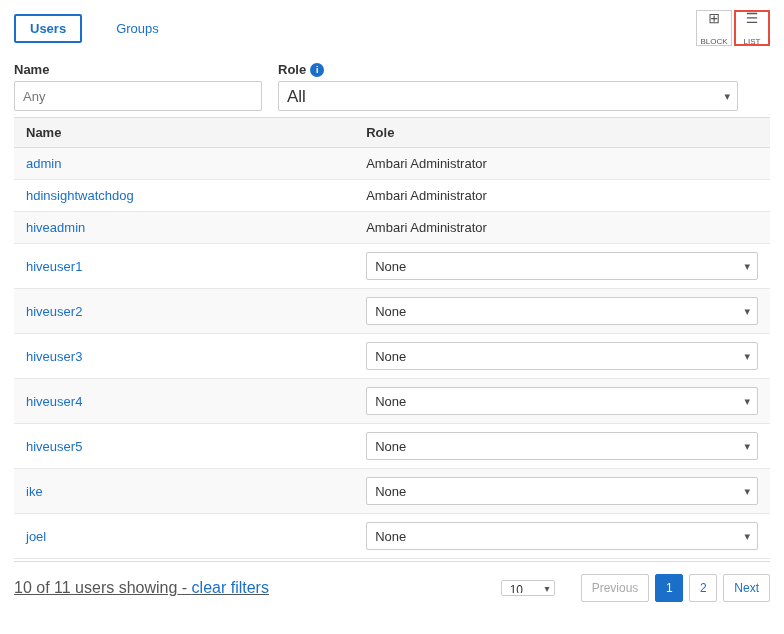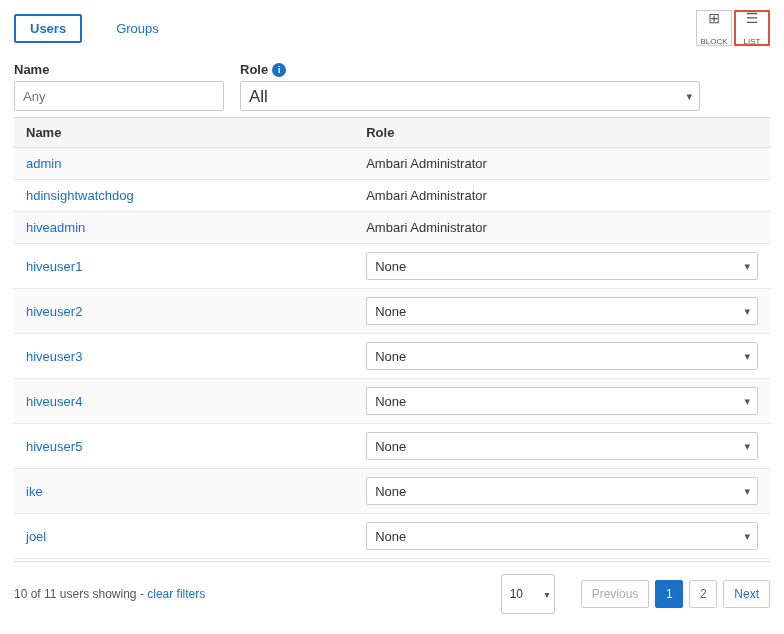--- a/index.html
+++ b/index.html
@@ -111,21 +111,21 @@
       width: 14px;
       height: 14px;
       border-radius: 50%;
       background: #1b6fc8;
       color: #fff;
       font-size: 9px;
       font-weight: bold;
       cursor: pointer;
     }
     .name-input {
-      width: 210px;
+      width: 248px;
       height: 30px;
       border: 1px solid #ccc;
       border-radius: 2px;
       padding: 4px 8px;
       font-size: 13px;
       color: #999;
     }
     .role-select-wrapper {
       position: relative;
       width: 460px;
@@ -227,41 +227,42 @@
     
     .footer-row {
       display: flex;
       align-items: center;
       justify-content: space-between;
       padding: 12px 0 0 0;
       border-top: 1px solid #ddd;
       margin-top: 2px;
     }
     .footer-info {
-      font-size: 12px;
-      color: #555;
+      font-size: 16px;
+      color: #555;
+      text-decoration: underline;
     }
     .clear-link {
       color: #1b6fc8;
       text-decoration: none;
       cursor: pointer;
     }
     .pagination-controls {
       display: flex;
       align-items: center;
       gap: 6px;
     }
     .per-page-select-wrapper {
       position: relative;
       display: inline-flex;
       align-items: center;
     }
     .per-page-select {
       width: 54px;
-      height: 40px;
+      height: 16px;
       border: 1px solid #ccc;
       border-radius: 2px;
       padding: 2px 20px 2px 8px;
       font-size: 12px;
       color: #333;
       appearance: none;
       background: #fff;
       cursor: pointer;
     }
     .per-page-arrow {

